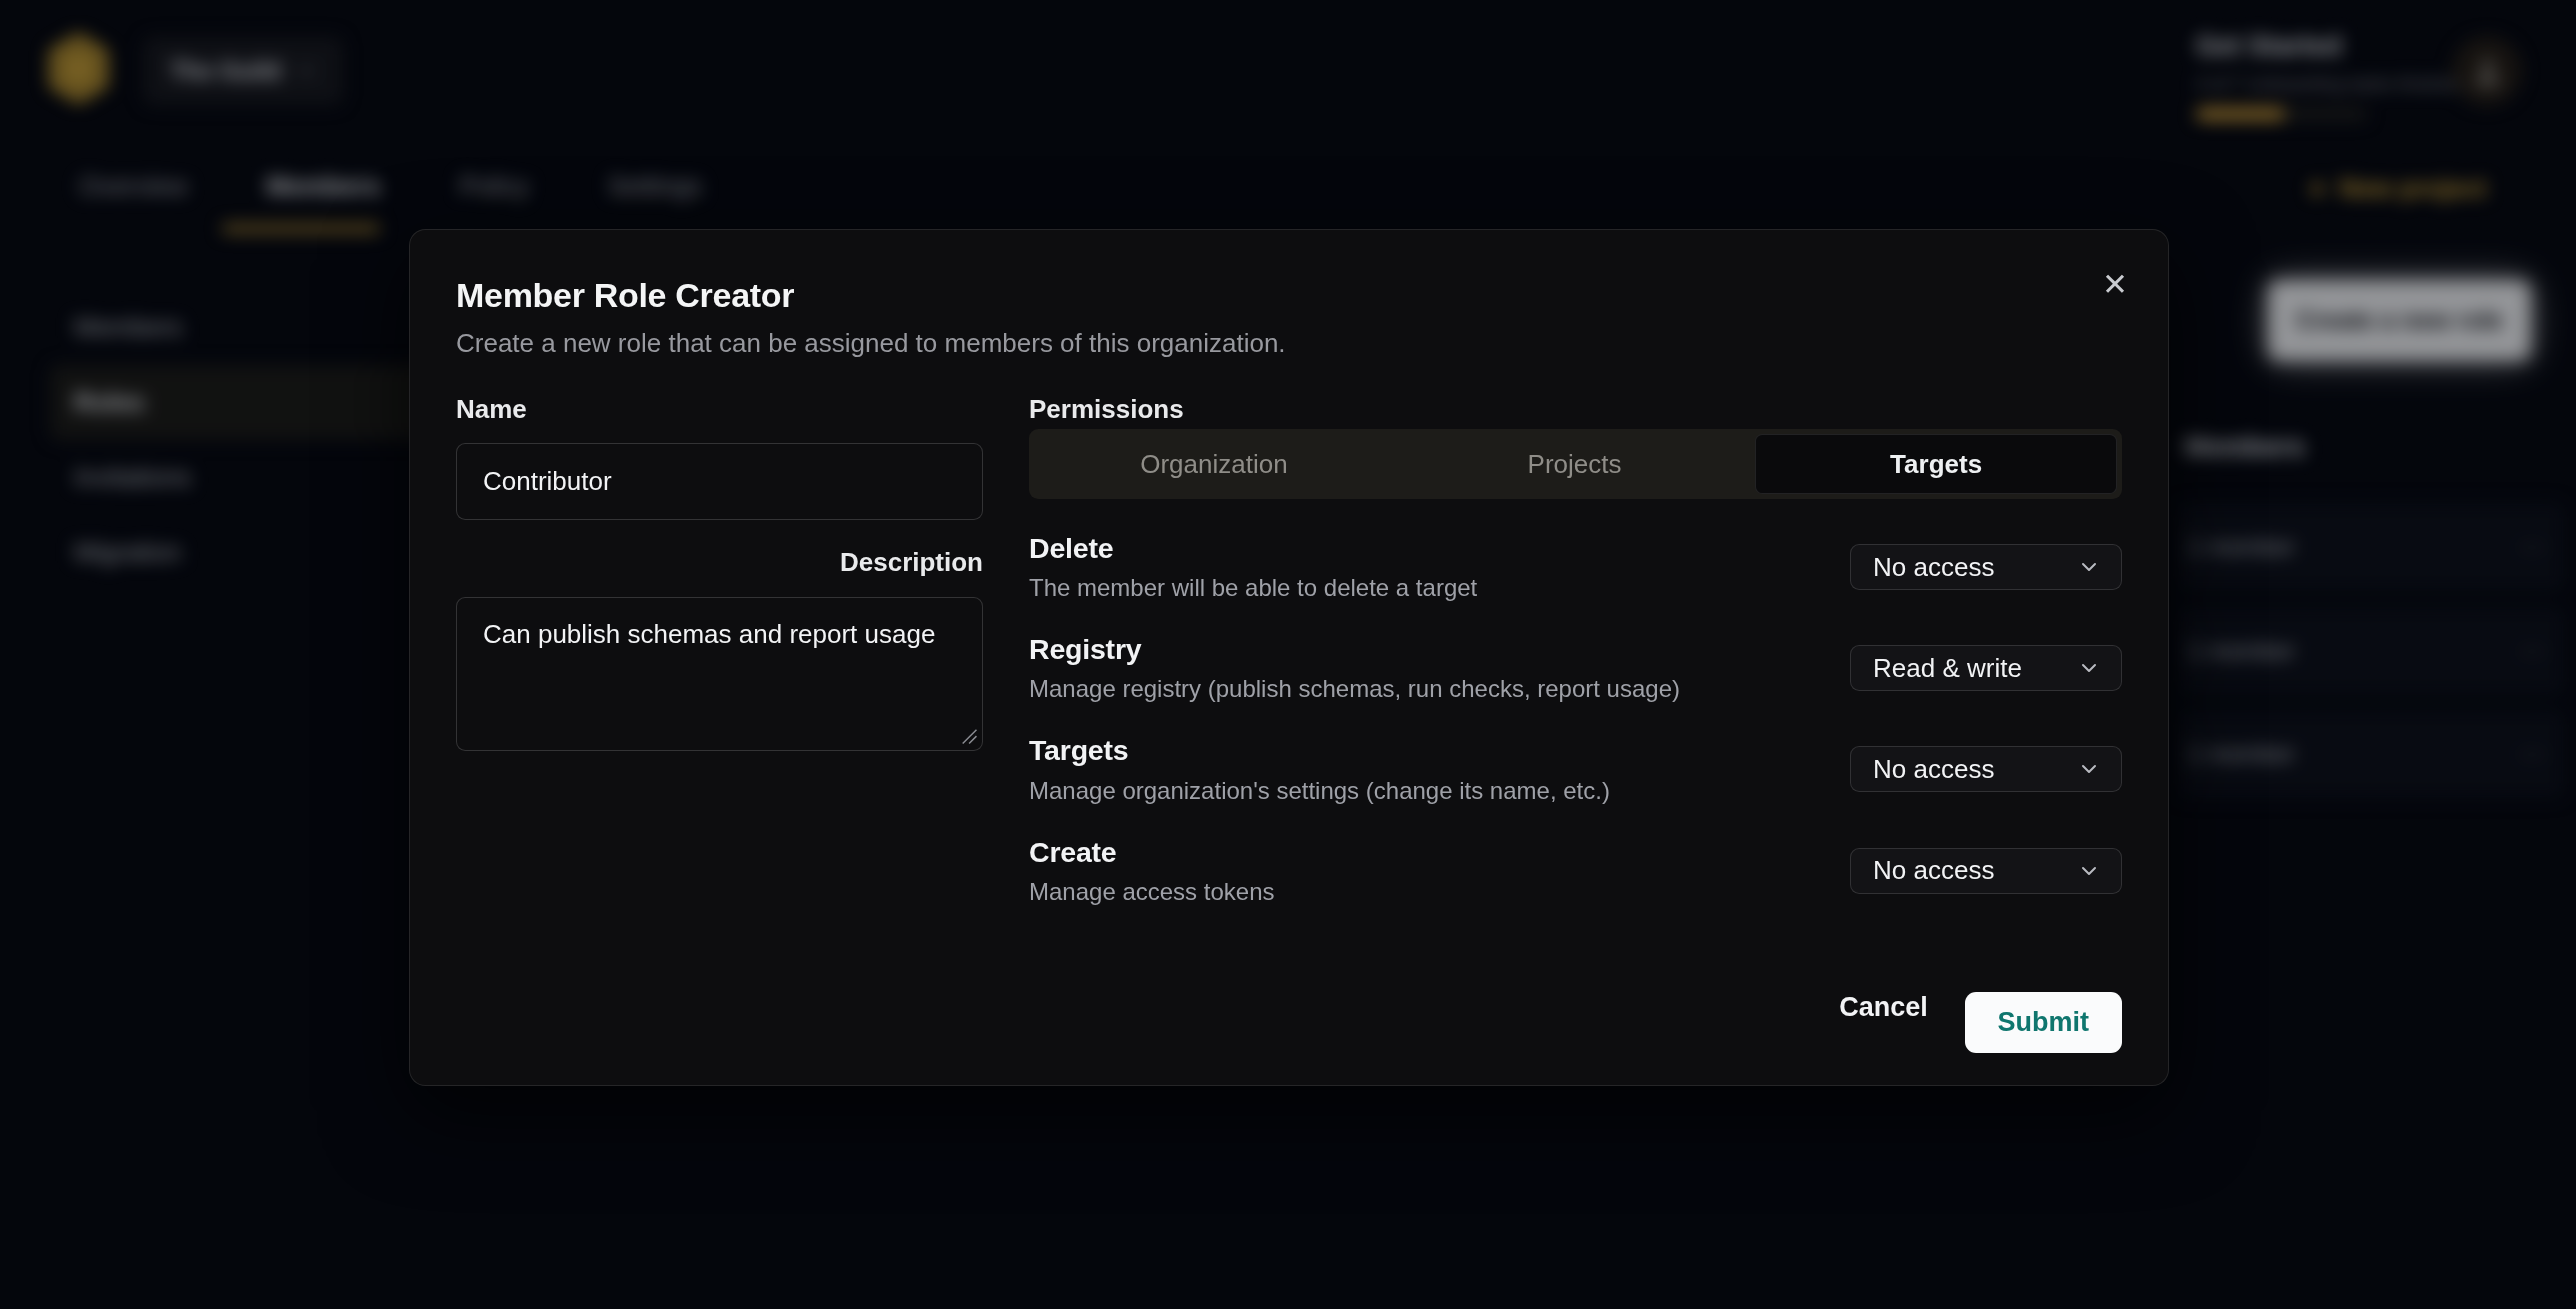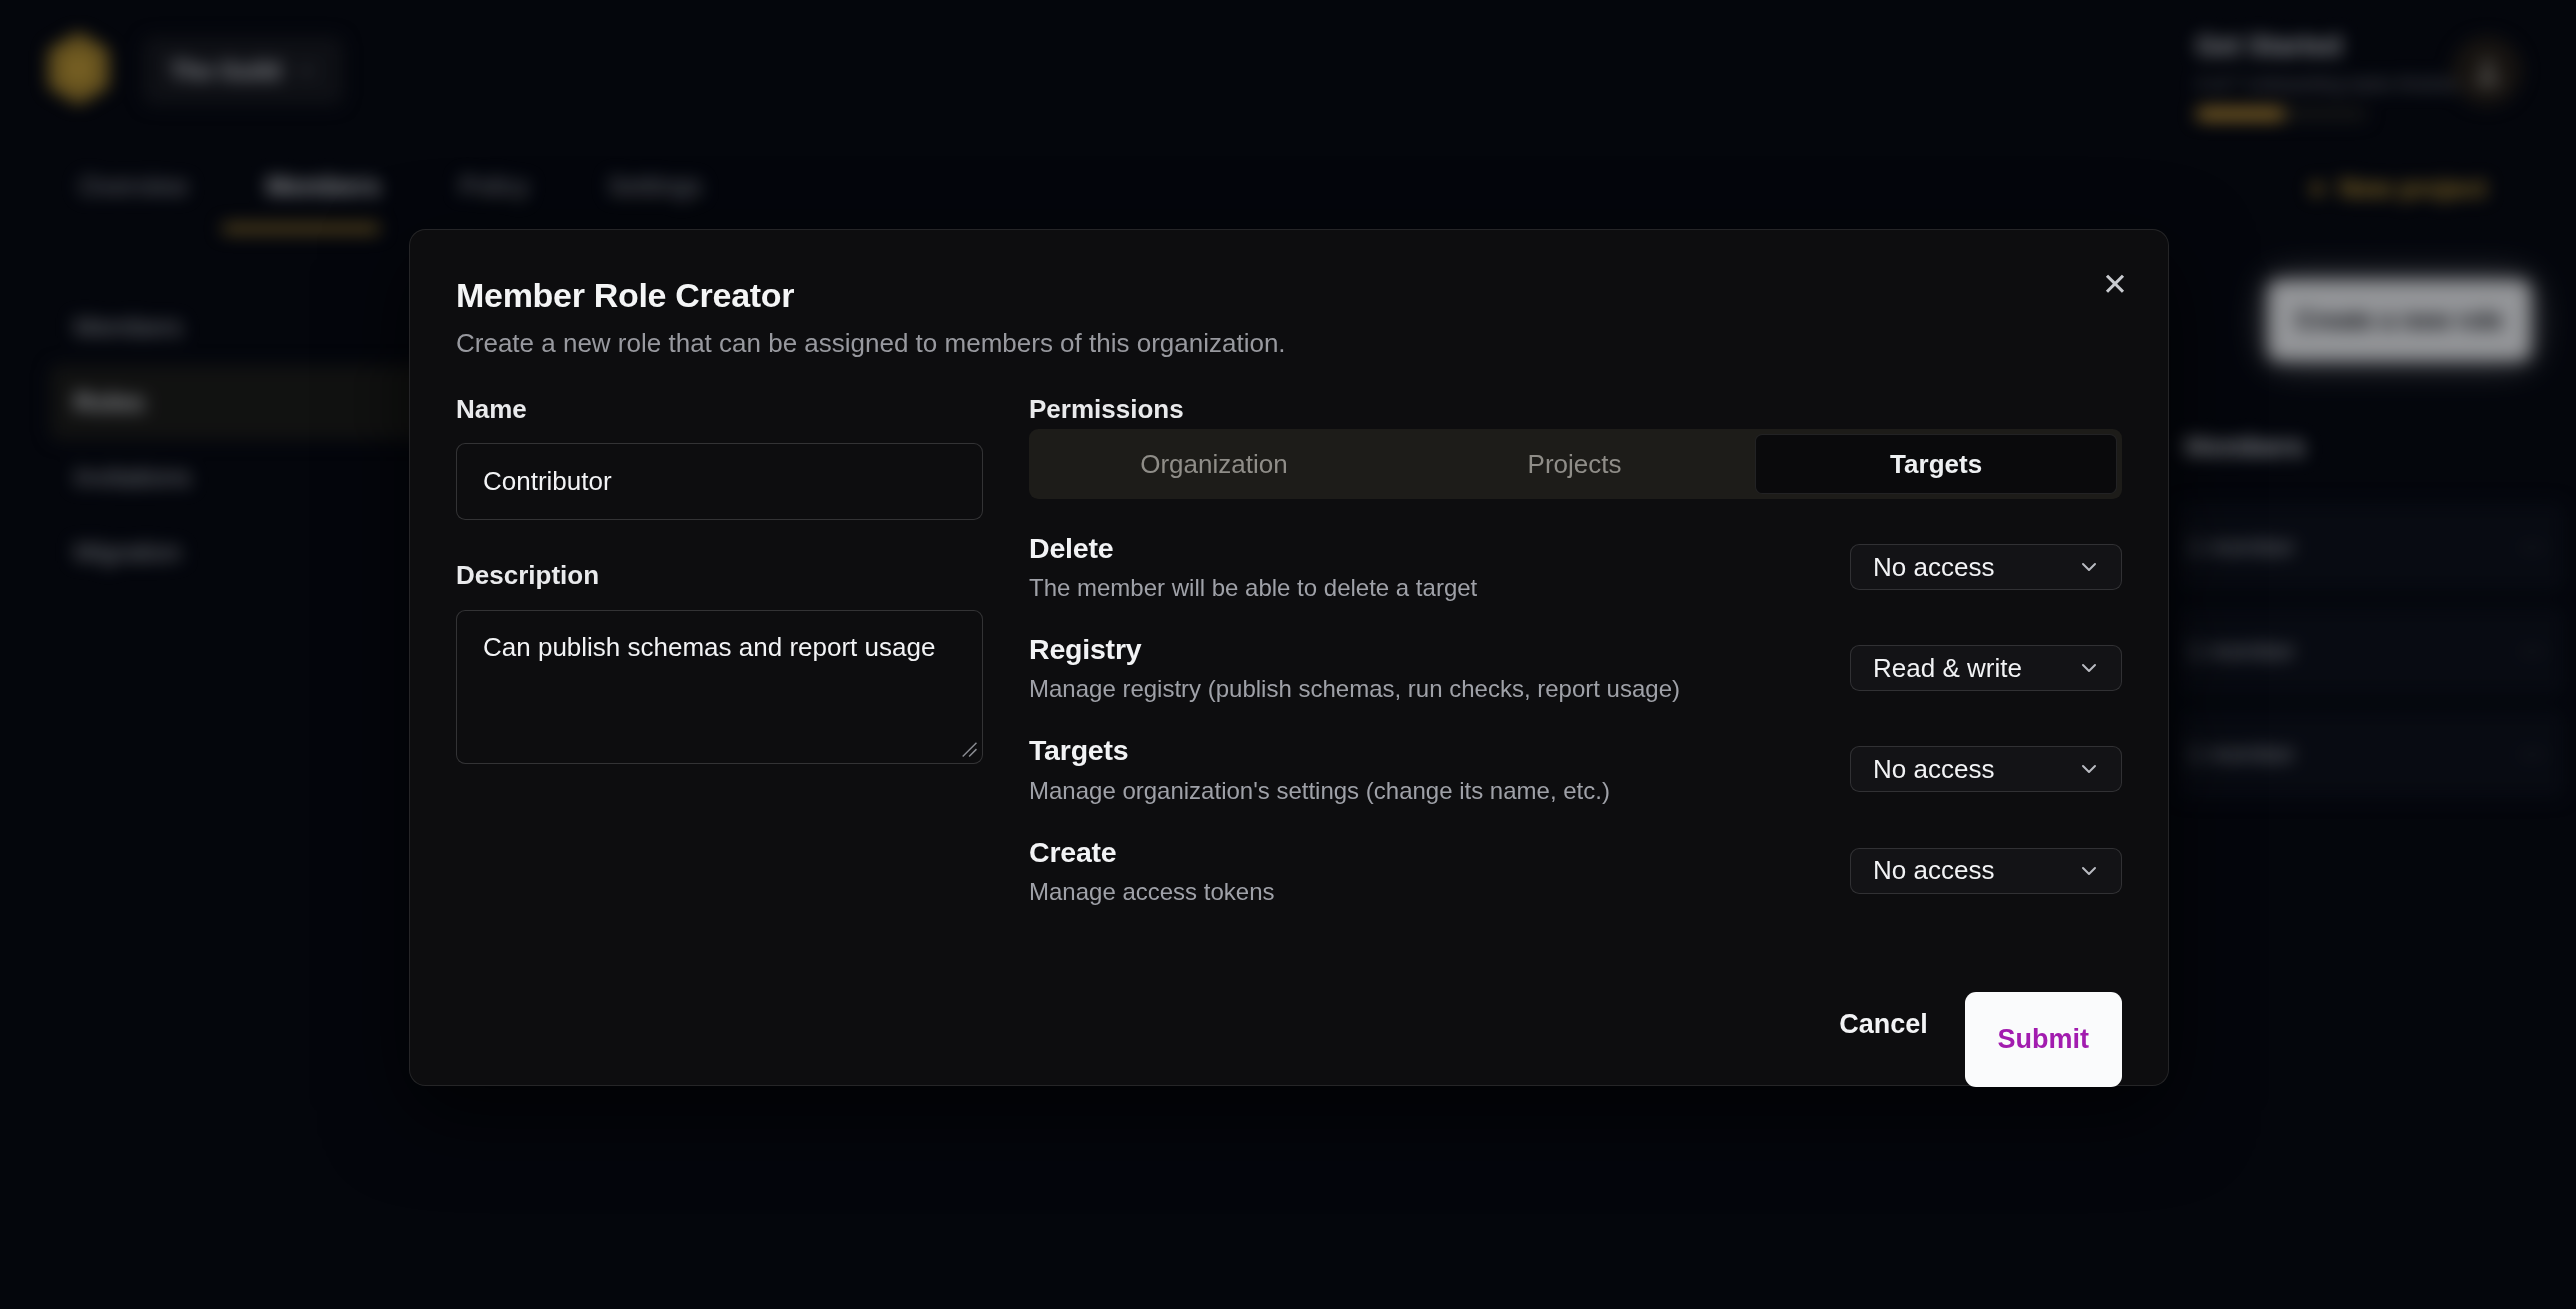--- a/index.html
+++ b/index.html
@@ -83,21 +83,21 @@
   .modal-subtitle { margin-top: 13px; font-size: 26px; color: #98999f; }
 
   .form-grid { margin-top: 35px; display: grid; grid-template-columns: 527px 1fr; column-gap: 46px; }
   .field-label { font-size: 26px; font-weight: 600; color: #e9eaec; line-height: 31px; }
   .name-input {
     margin-top: 18.4px; width: 100%; height: 77px; background: #0d0d0f;
     border: 0.9px solid rgba(255,255,255,0.16); border-radius: 9.2px;
     padding: 9px 26px; font-size: 26px; color: #f2f3f5; outline: none;
     font-family: inherit;
   }
-  .desc-label { margin-top: 40px; }
+  .desc-label { margin-top: 27px; text-align: right; }
   .desc-wrap { position: relative; margin-top: 18.4px; }
   .desc-input {
     width: 100%; height: 154px; background: #0d0d0f;
     border: 0.9px solid rgba(255,255,255,0.16); border-radius: 9.2px;
     padding: 20px 26px; font-size: 26px; color: #f2f3f5; outline: none; resize: none;
     font-family: inherit; line-height: 33px;
   }
   .resize-handle { position: absolute; right: 5.5px; bottom: 9.2px; width: 18.4px; height: 18.4px; cursor: nwse-resize; }
 
   .tablist {
@@ -124,22 +124,22 @@
   }
   .perm-select .sel-value { font-size: 26px; color: #f2f3f5; }
   .perm-select svg { color: #b9bbc1; }
 
   .modal-footer { margin-top: 26px; display: flex; justify-content: flex-end; align-items: center; gap: 9.2px; }
   .btn-cancel {
     background: none; border: none; color: #f2f3f5; font-size: 27px; font-weight: 600;
     padding: 18.4px 27.5px; border-radius: 11px; cursor: pointer; font-family: inherit;
   }
   .btn-submit {
-    background: #fafbfc; border: none; color: #a21caf; font-size: 27px; font-weight: 600;
-    padding: 32px 33px; border-radius: 11px; cursor: pointer; font-family: inherit; margin-top: 29px;
+    background: #fafbfc; border: none; color: #0f766e; font-size: 27px; font-weight: 600;
+    padding: 15px 33px; border-radius: 11px; cursor: pointer; font-family: inherit; margin-top: 29px;
   }
 </style>
 </head>
 <body>
 
 <div class="stage">
 
   <div class="bg">
 
     <svg class="logo" viewBox="0 0 100 120">

